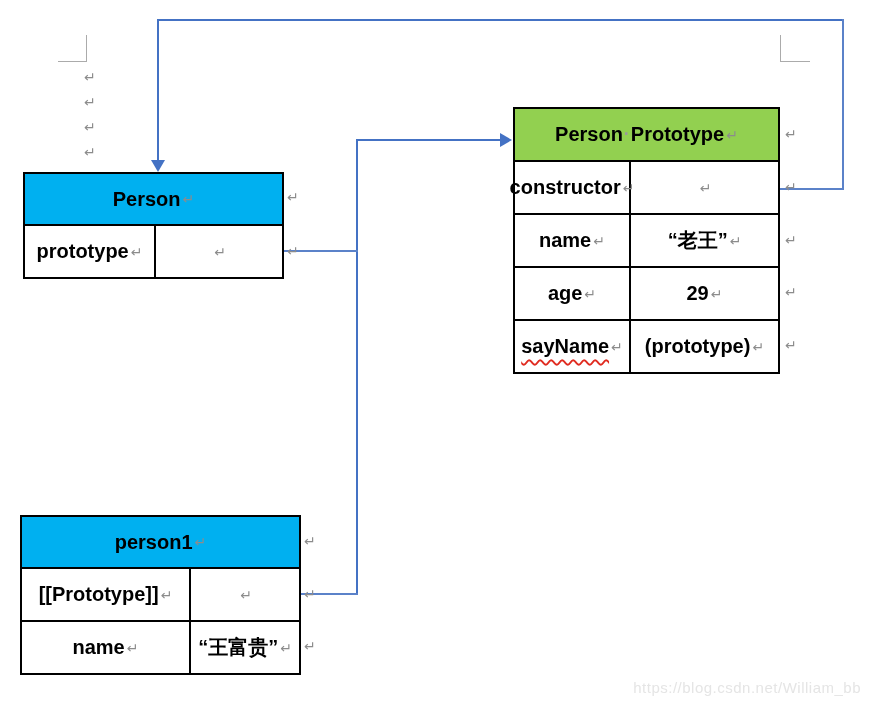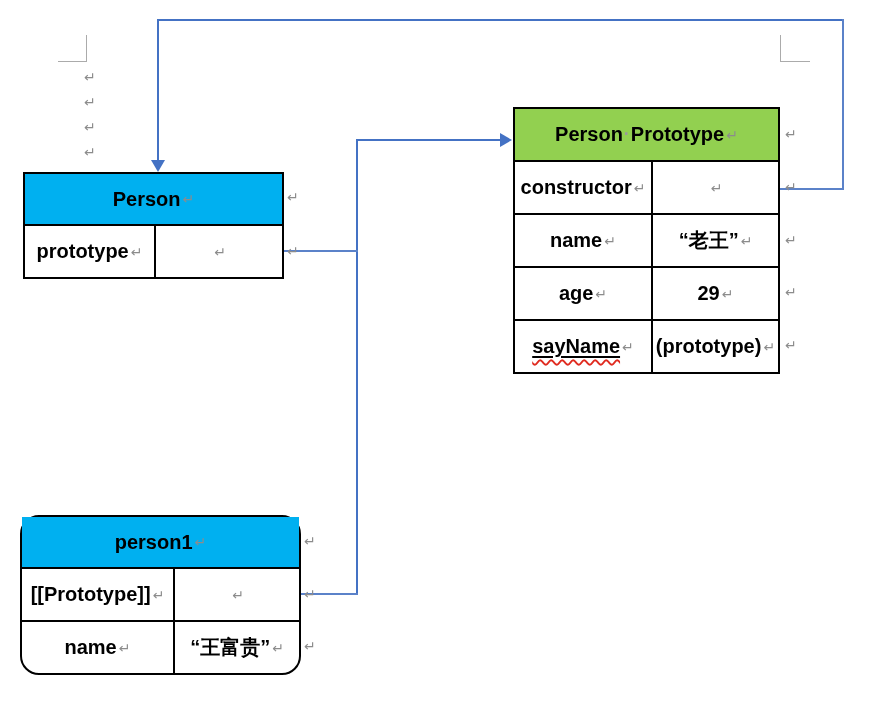--- a/index.html
+++ b/index.html
@@ -41,29 +41,29 @@
   .cell-value{flex:1;}
 
   #tbl-person{left:23px;top:172px;width:261px;}
   #tbl-person .tbl-hdr{height:50px;background:var(--header_blue);}
   #tbl-person .tbl-row{height:53px;}
   #tbl-person .cell-label{width:131px;}
 
   #tbl-proto{left:513px;top:107px;width:267px;}
   #tbl-proto .tbl-hdr{height:51px;background:var(--header_green);}
   #tbl-proto .tbl-row{height:53px;}
-  #tbl-proto .cell-label{width:138px;}
-
-  #tbl-person1{left:20px;top:515px;width:281px;border-radius:19px;}
+  #tbl-proto .cell-label{width:116px;}
+
+  #tbl-person1{left:20px;top:515px;width:281px;}
   #tbl-person1 .tbl-hdr{height:50px;background:var(--header_blue);}
   #tbl-person1 .tbl-row{height:53px;}
-  #tbl-person1 .cell-label{width:153px;}
-
-  
-  .u-solid{text-decoration:underline;text-decoration-thickness:1.5px;text-underline-offset:3px;}
+  #tbl-person1 .cell-label{width:169px;}
+
+  
+  .u-solid{text-decoration-thickness:1.5px;text-underline-offset:3px;}
   .u-spell{text-decoration:underline wavy #e02b20;text-decoration-thickness:1.5px;text-underline-offset:6px;}
 
   
   .seg{position:absolute;background:var(--connector);}
   .seg-thin{position:absolute;background:#5b82c9;}
   .arrow-down{position:absolute;width:0;height:0;
     border-left:7px solid transparent;border-right:7px solid transparent;
     border-top:12px solid var(--connector);}
   .arrow-right{position:absolute;width:0;height:0;
     border-top:7px solid transparent;border-bottom:7px solid transparent;
@@ -192,14 +192,15 @@
   <span class="pm" style="left:287px;top:244px;">↵</span>
   <span class="pm" style="left:785px;top:127px;">↵</span>
   <span class="pm" style="left:785px;top:180px;">↵</span>
   <span class="pm" style="left:785px;top:233px;">↵</span>
   <span class="pm" style="left:785px;top:285px;">↵</span>
   <span class="pm" style="left:785px;top:338px;">↵</span>
   <span class="pm" style="left:304px;top:534px;">↵</span>
   <span class="pm" style="left:304px;top:587px;">↵</span>
   <span class="pm" style="left:304px;top:639px;">↵</span>
 
+  <div class="watermark">https://blog.csdn.net/William_bb</div>
 
 </div>
 
 </body></html>

